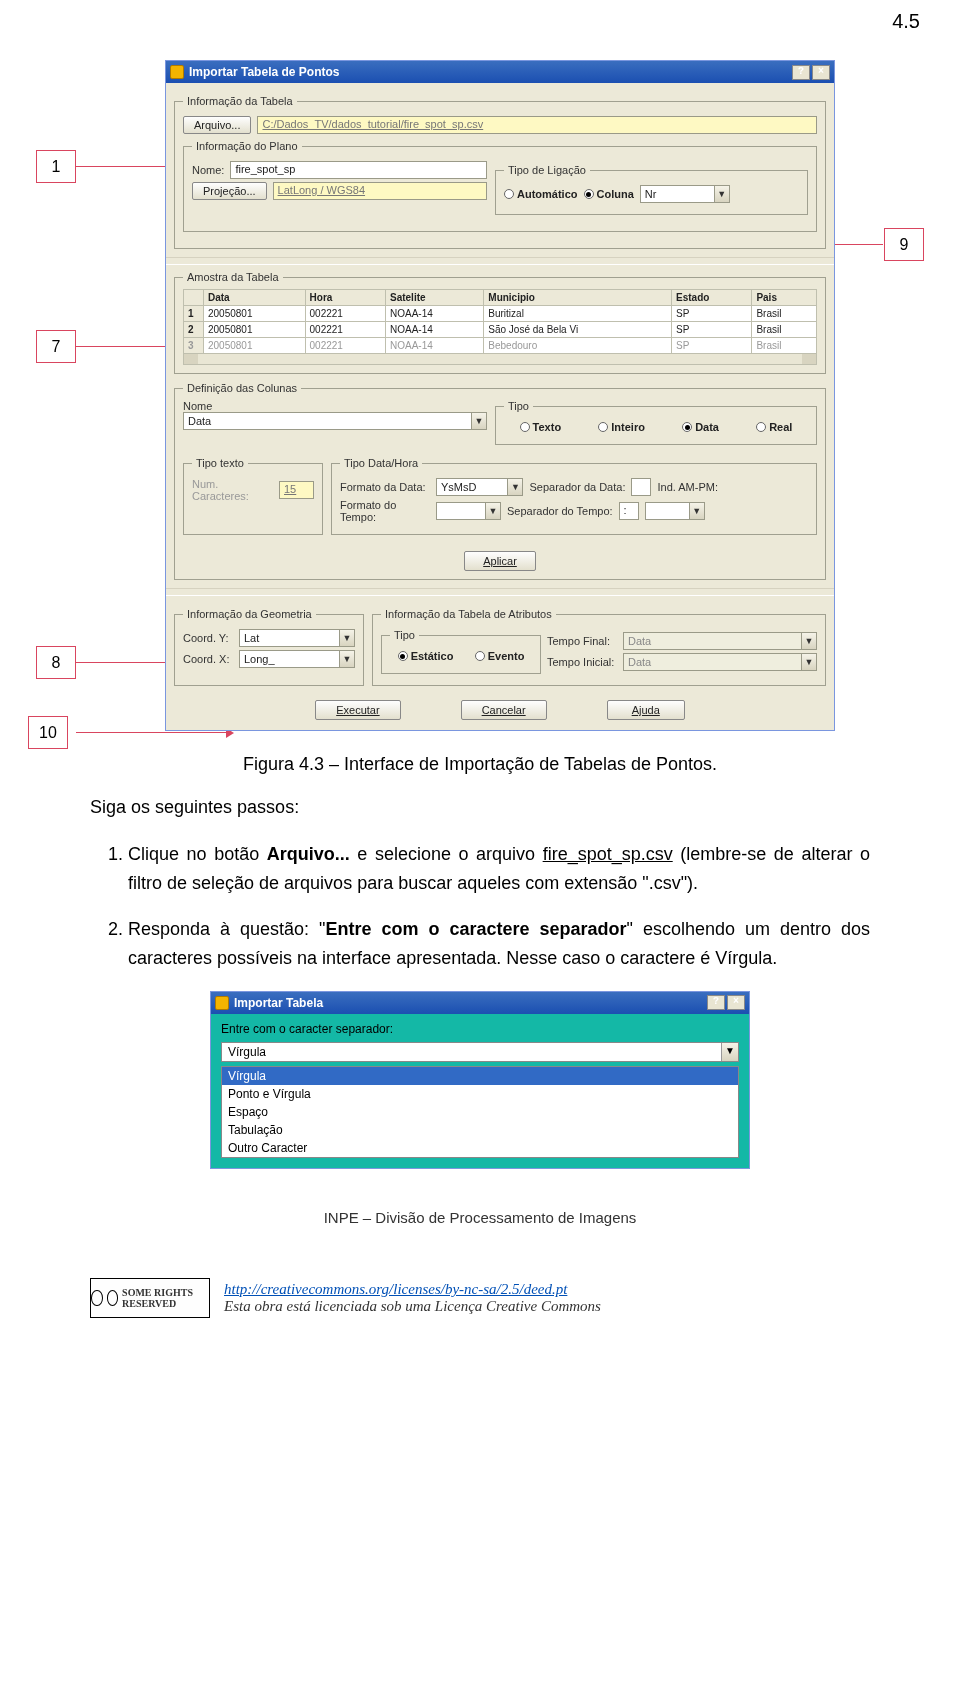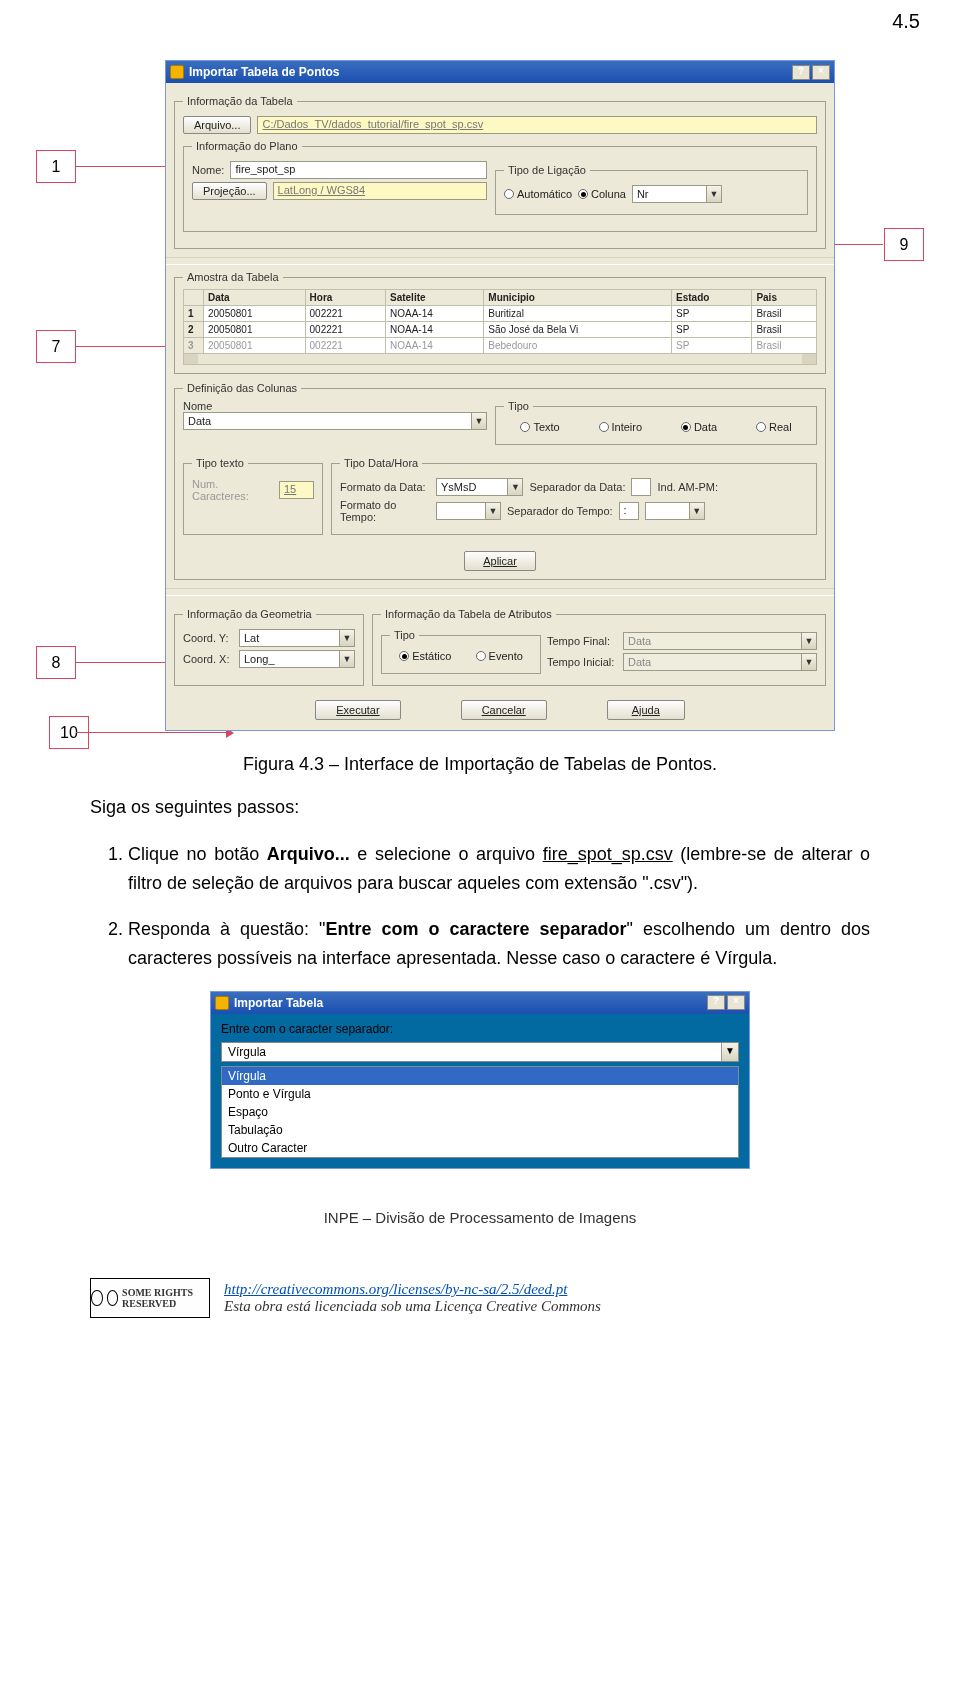--- a/index.html
+++ b/index.html
@@ -136,21 +136,21 @@
     flex: 1;
     gap: 31px;
   }
   .select-like .dd {
     width: 15px; height: 100%;
     background: linear-gradient(#f5f3e8,#d8d4c0);
     border-left: 1px solid #9a9a88;
     display: flex; align-items: center; justify-content: center;
     font-size: 9px; color: #333;
   }
-  .radio { display: inline-flex; align-items: center; gap: 3px; }
+  .radio { display: inline-flex; align-items: center; gap: 3px; font-weight: bold; }
   .radio .dot {
     width: 10px; height: 10px; border: 1px solid #666; border-radius: 50%;
     background: #fff; display: flex; align-items: center; justify-content: center;
   }
   .radio.sel .dot::after { content:''; width: 5px; height:5px; background:#000; border-radius:50%; }
   .two-col { display: flex; gap: 8px; }
   .two-col > * { flex: 1; }
   
   .tbl-sample {
     width: 100%;
@@ -193,21 +193,21 @@
     line-height: 1.6;
     text-align: justify;
   }
   .body-text ol { padding-left: 38px; margin-top: 8px; }
   .body-text li { margin-bottom: 18px; }
   .u { text-decoration: underline; }
   
   .dlg2 {
     margin: 10px auto 4px auto;
     width: 540px;
-    background: #0369a1;
+    background: #14b8a6;
     border: 1px solid #7a96df;
     font-size: 12px;
     position: relative;
   }
   .dlg2 .list {
     background: #fff; border: 1px solid #888;
     margin: 4px 10px 10px 10px;
   }
   .dlg2 .opt { padding: 2px 6px; font-size: 12px; }
   .dlg2 .opt.sel { background: #316ac5; color: #fff; }
@@ -262,21 +262,21 @@
   <div class="callout" style="left:36px; top:646px;">8</div>
   <div class="arrow-h" style="left:76px; top:662px; width:90px;">
       <span class="head-r"></span>
     </div>
 
   <div class="callout" style="left:884px; top:228px;">9</div>
   <div class="arrow-h" style="left:835px; top:244px; width:48px;">
       <span class="head-l"></span>
     </div>
 
-  <div class="callout" style="left:49px; top:716px;">10</div>
+  <div class="callout" style="left:28px; top:716px;">10</div>
   <div class="arrow-h" style="left:76px; top:732px; width:150px;">
       <span class="head-r"></span>
     </div>
 
   <div class="dlg">
     <div class="titlebar">
       <div class="ico"></div>
       <span>Importar Tabela de Pontos</span>
       <span class="spacer"></span>
       <div class="wbtn">?</div>

